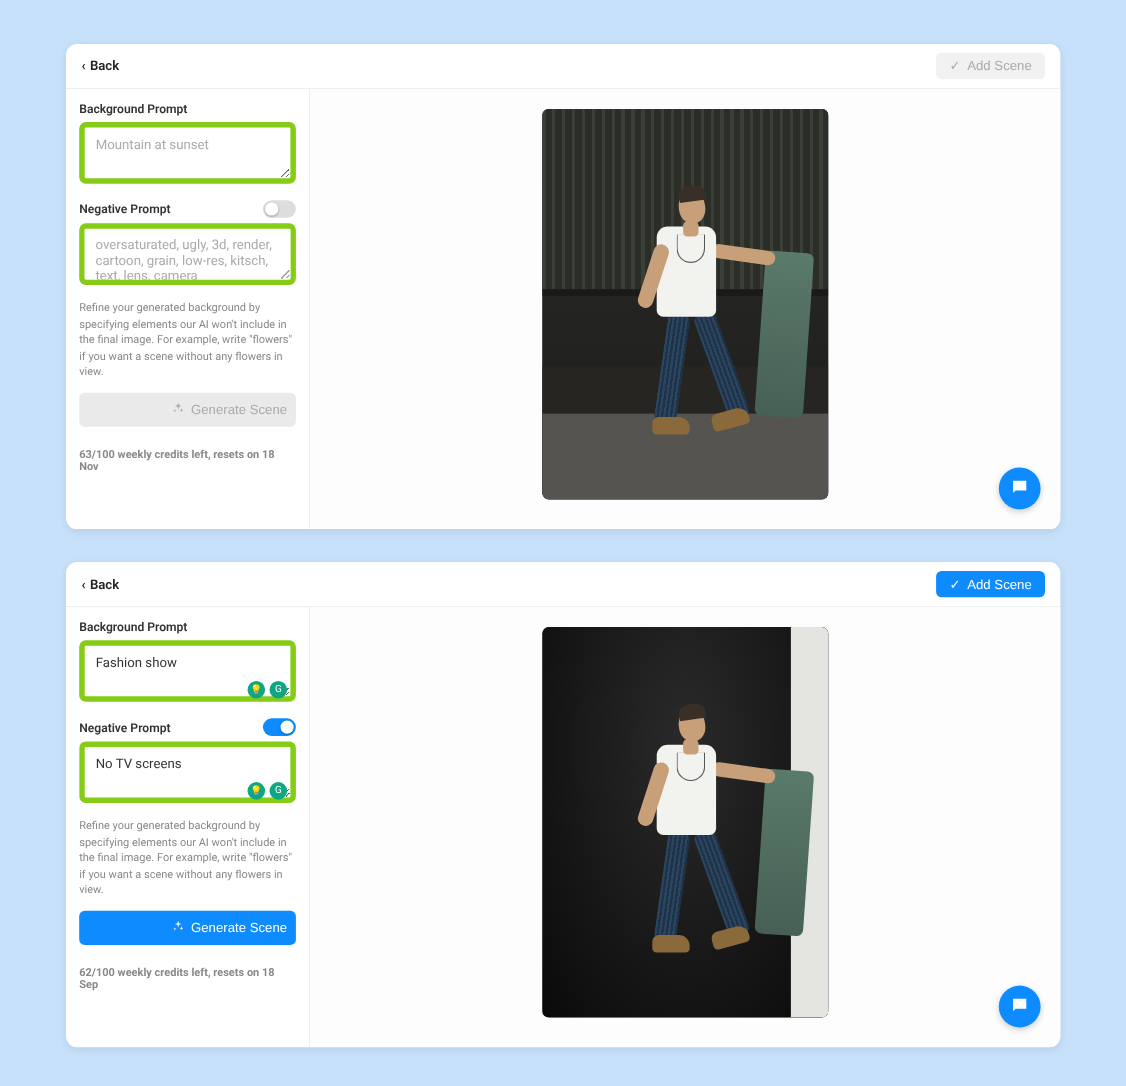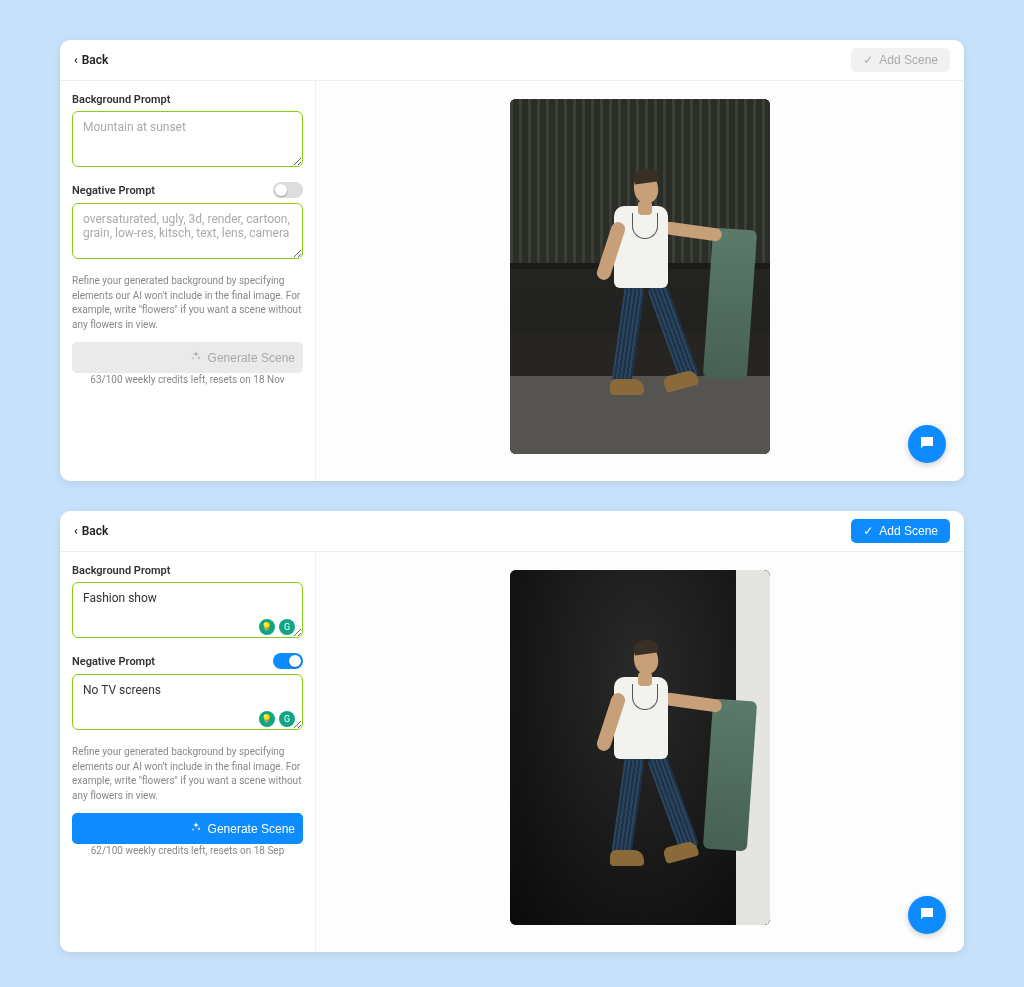--- a/index.html
+++ b/index.html
@@ -52,21 +52,21 @@
   }
   .add-scene-btn.enabled {
     background: #0d8bff;
     color: #fff;
   }
   .panel-body {
     display: flex;
     min-height: 400px;
   }
   .sidebar {
-    width: 256px;
+    width: 222px;
     flex-shrink: 0;
     padding: 12px 12px 20px 12px;
     border-right: 1px solid #eee;
   }
   .canvas-area {
     flex: 1;
     display: flex;
     align-items: flex-start;
     justify-content: center;
     padding: 18px;
@@ -84,21 +84,21 @@
     font-size: 11px;
     font-weight: 600;
     color: #333;
     margin-bottom: 5px;
     display: flex;
     justify-content: space-between;
     align-items: center;
   }
   .textarea {
     width: 100%;
-    border: 1px solid #84cc16;
+    border: 5px solid #84cc16;
     border-radius: 6px;
     padding: 8px 10px;
     font-size: 12px;
     font-family: inherit;
     resize: vertical;
     min-height: 56px;
     color: #333;
     outline: none;
     position: relative;
   }
@@ -127,24 +127,24 @@
   .gen-btn.disabled {
     background: #eaeaea;
     color: #aaa;
     cursor: default;
   }
   .gen-btn.enabled {
     background: #0d8bff;
     color: #fff;
   }
   .credits {
-    text-align: center;
     font-size: 10px;
     color: #888;
-    margin-top: 1px;
+    margin-top: 20px;
+    font-weight: bold;
   }
   .toggle {
     width: 30px;
     height: 16px;
     border-radius: 10px;
     position: relative;
     display: inline-block;
   }
   .toggle .knob {
     position: absolute;

